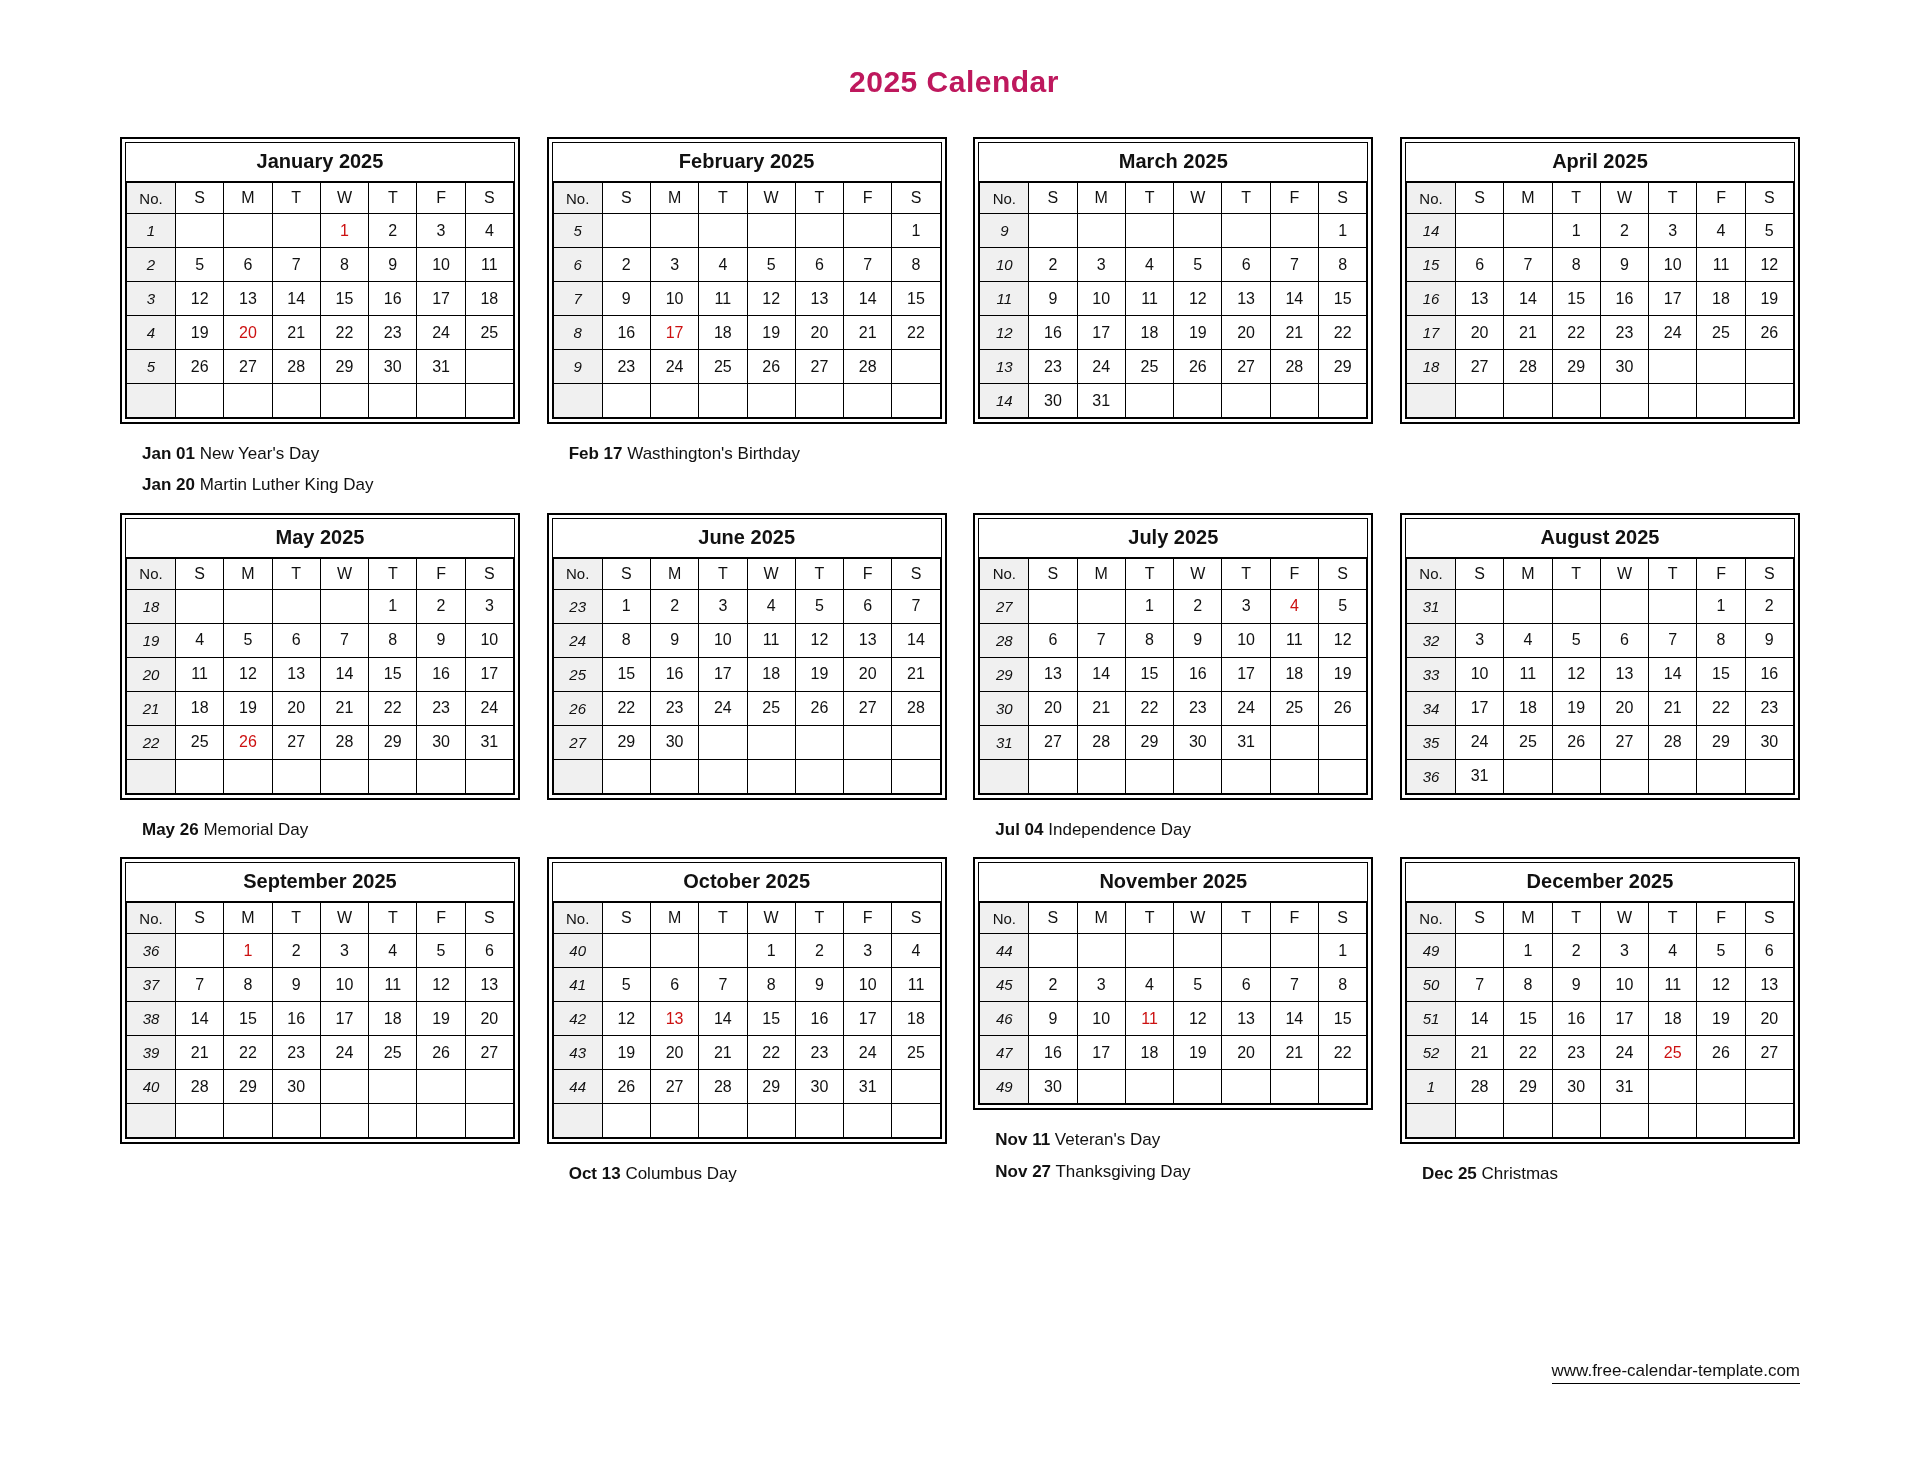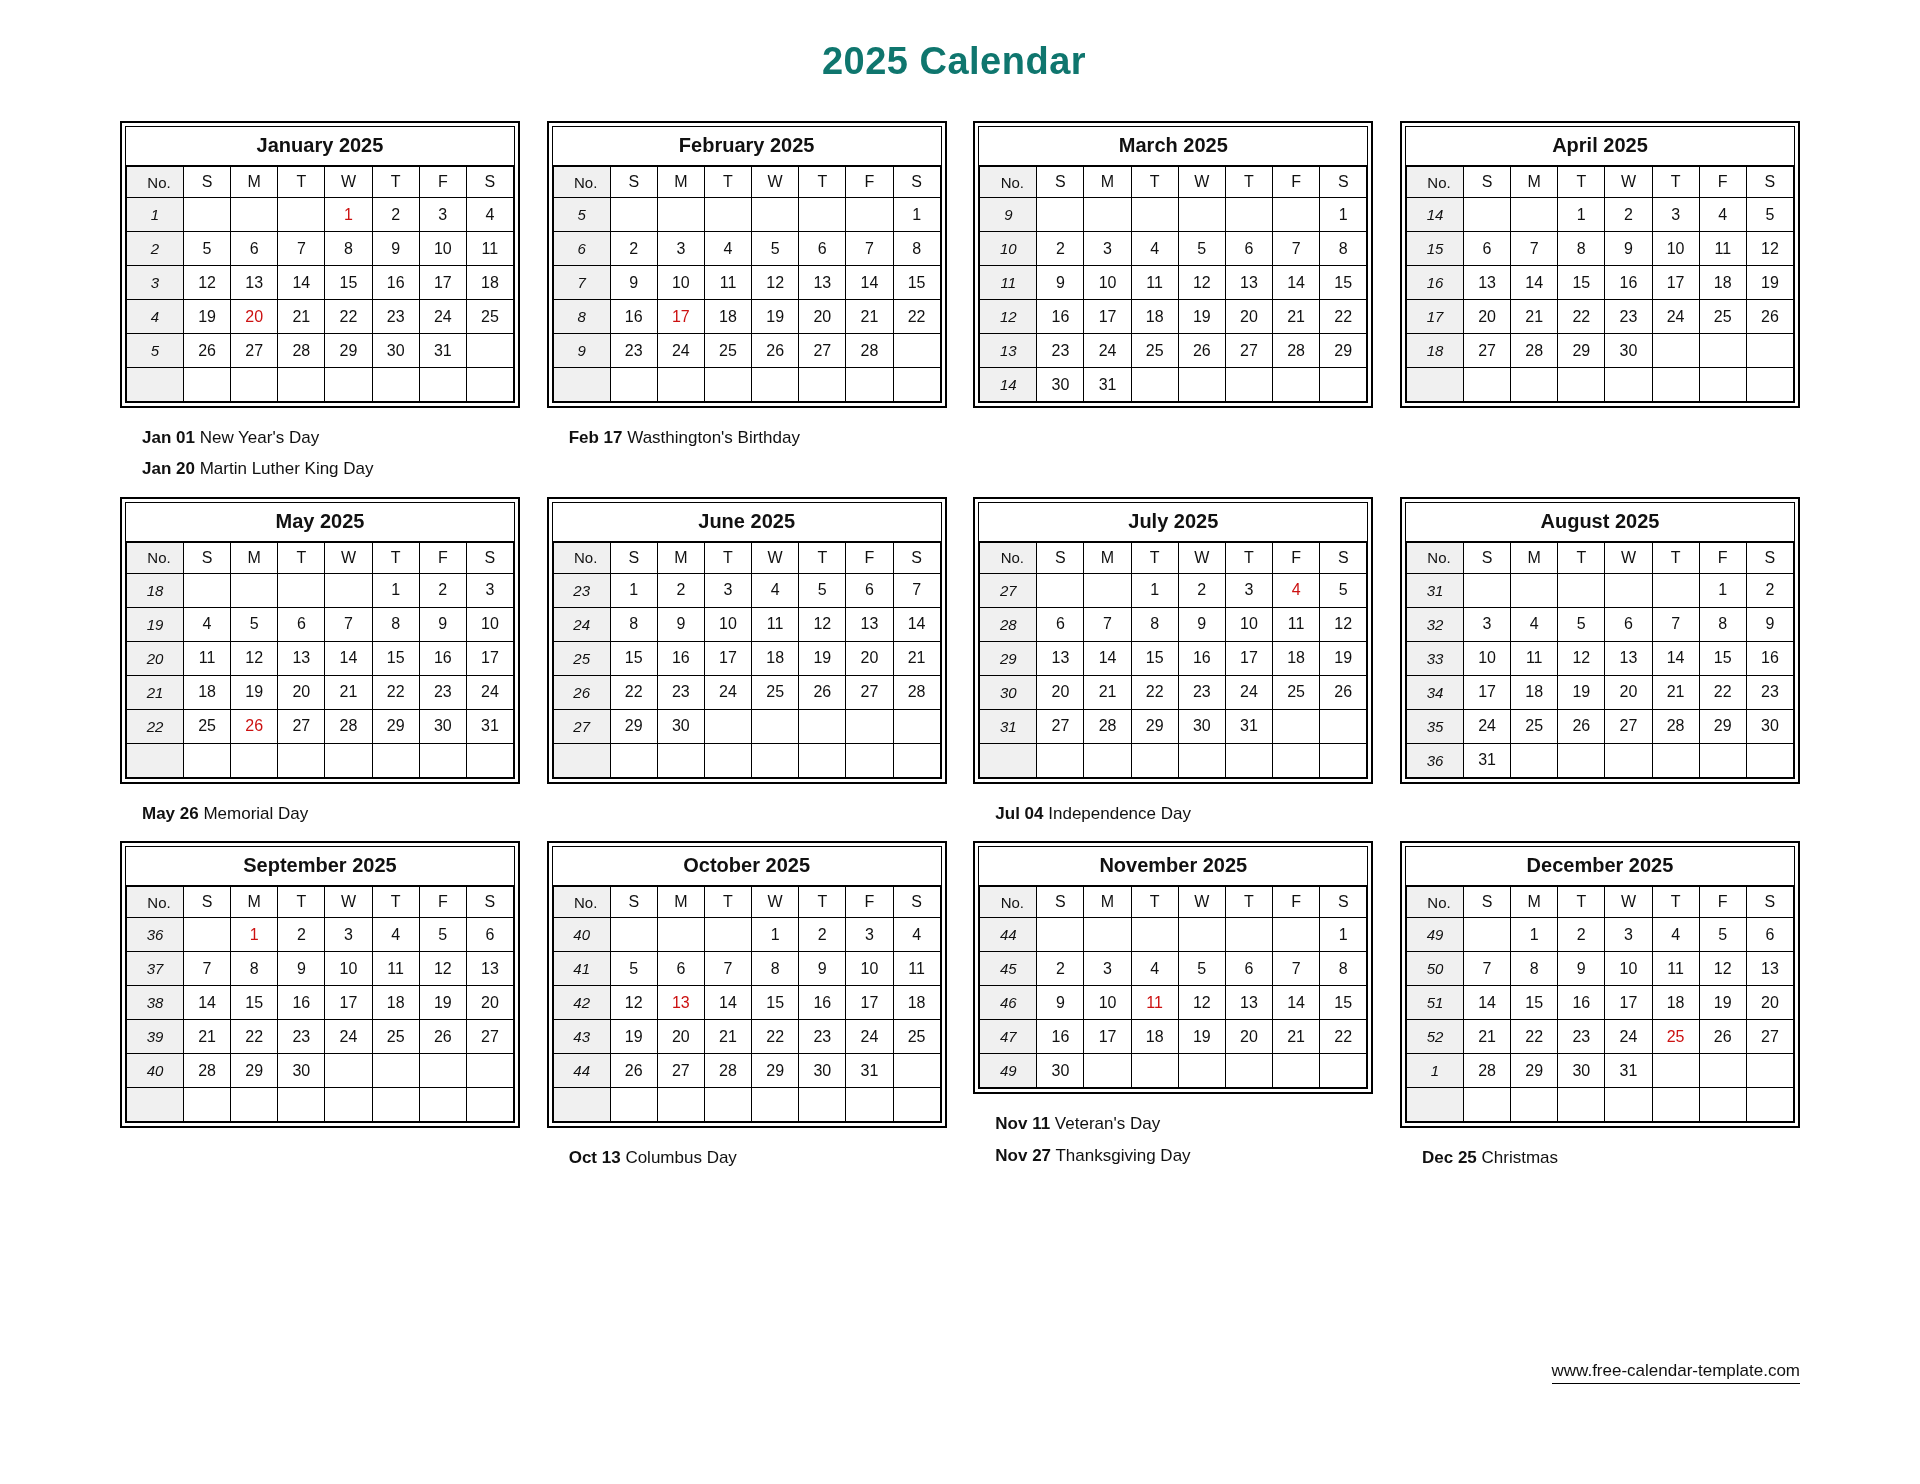--- a/index.html
+++ b/index.html
@@ -17,26 +17,26 @@
   }
   .page {
     width: 1920px;
     height: 1484px;
     box-sizing: border-box;
     padding: 0 120px;
     position: relative;
   }
   .title {
     text-align: center;
-    font-size: 38px;
+    font-size: 30px;
     font-weight: bold;
     letter-spacing: 0.5px;
-    padding-top: 40px;
+    padding-top: 65px;
     padding-bottom: 0;
-    color: #0f766e;
+    color: #be185d;
     margin-left: -12px;
   }
   .grid {
     margin-top: 38px;
     display: flex;
     flex-direction: column;
     gap: 12px;
   }
   .row {
     display: flex;
@@ -84,21 +84,20 @@
     height: 30px;
   }
   table.cal th.wk, table.cal td.wk {
     width: 48px;
     background: #f0f0f0;
     font-style: italic;
     font-size: 15px;
   }
   table.cal th.wk {
     font-style: normal;
-    padding-left: 8px;
   }
   td.holiday {
     color: #cc1111;
   }
   tr.filler td {
     height: 33px;
   }
   .events {
     margin-top: 14px;
     padding-left: 22px;

